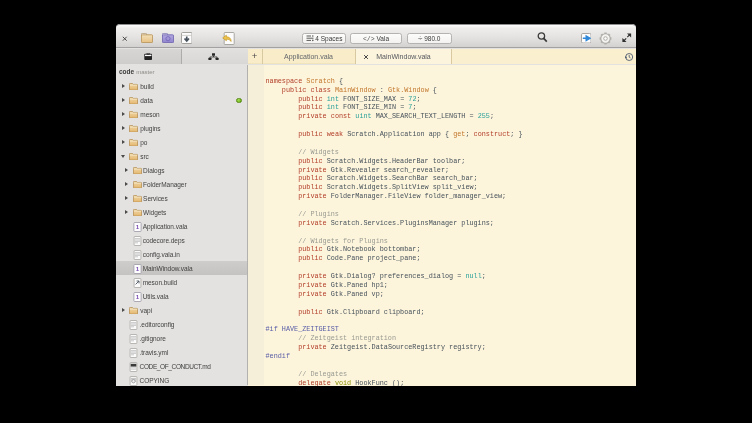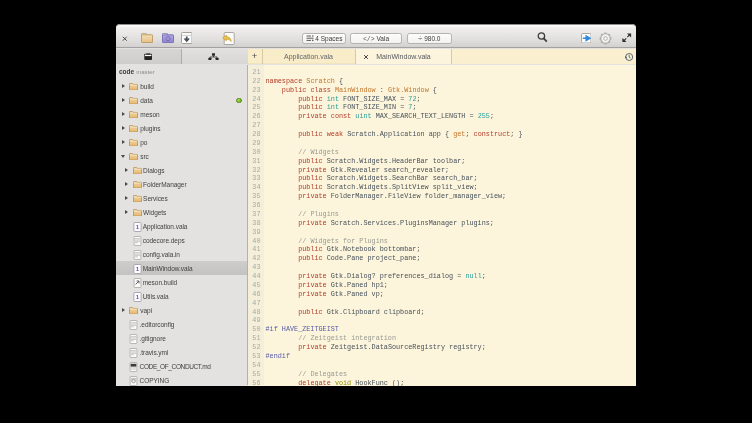--- a/index.html
+++ b/index.html
@@ -319,51 +319,15 @@
         <svg class="ti" style="left:12.6px;top:2px" width="9" height="10" viewBox="0 0 9 10">
           <rect x="1.1" y="0.5" width="6.8" height="9" rx="0.6" fill="#fbfbfb" stroke="#a9a7a2" stroke-width="0.8"></rect>
           <path d="M2 2.4 L7 2.4 M2 3.8 L7 3.8 M2 5.2 L7 5.2" stroke="#a5a5a5" stroke-width="0.7"></path>
           <circle cx="4.5" cy="5.2" r="1.7" fill="#ededed" stroke="#8a8a8a" stroke-width="0.7"></circle>
         </svg>
         <span class="tl" style="left:23.6px;">COPYING</span>
       </div>
   </div>
   <div id="ed">
     <div id="gutbg"></div>
-    <div id="gut">21
-22
-23
-24
-25
-26
-27
-28
-29
-30
-31
-32
-33
-34
-35
-36
-37
-38
-39
-40
-41
-42
-43
-44
-45
-46
-47
-48
-49
-50
-51
-52
-53
-54
-55
-56</div>
     <div id="codepane"><br><span class="k">namespace</span> <span class="d">Scratch</span> {<br>    <span class="k">public</span> <span class="k">class</span> <span class="d">MainWindow</span> : <span class="d">Gtk.Window</span> {<br>        <span class="k">public</span> <span class="t">int</span> FONT_SIZE_MAX = <span class="n">72</span>;<br>        <span class="k">public</span> <span class="t">int</span> FONT_SIZE_MIN = <span class="n">7</span>;<br>        <span class="k">private</span> <span class="k">const</span> <span class="t">uint</span> MAX_SEARCH_TEXT_LENGTH = <span class="n">255</span>;<br><br>        <span class="k">public</span> <span class="k">weak</span> Scratch.Application app { <span class="d">get</span>; <span class="k">construct</span>; }<br><br>        <span class="c">// Widgets</span><br>        <span class="k">public</span> Scratch.Widgets.HeaderBar toolbar;<br>        <span class="k">private</span> Gtk.Revealer search_revealer;<br>        <span class="k">public</span> Scratch.Widgets.SearchBar search_bar;<br>        <span class="k">public</span> Scratch.Widgets.SplitView split_view;<br>        <span class="k">private</span> FolderManager.FileView folder_manager_view;<br><br>        <span class="c">// Plugins</span><br>        <span class="k">private</span> Scratch.Services.PluginsManager plugins;<br><br>        <span class="c">// Widgets for Plugins</span><br>        <span class="k">public</span> Gtk.Notebook bottombar;<br>        <span class="k">public</span> Code.Pane project_pane;<br><br>        <span class="k">private</span> Gtk.Dialog? preferences_dialog = <span class="n">null</span>;<br>        <span class="k">private</span> Gtk.Paned hp1;<br>        <span class="k">private</span> Gtk.Paned vp;<br><br>        <span class="k">public</span> Gtk.Clipboard clipboard;<br><br><span class="p">#if HAVE_ZEITGEIST</span><br>        <span class="c">// Zeitgeist integration</span><br>        <span class="k">private</span> Zeitgeist.DataSourceRegistry registry;<br><span class="p">#endif</span><br><br>        <span class="c">// Delegates</span><br>        <span class="k">delegate</span> <span class="v">void</span> HookFunc ();</div>
   </div>
 </div>
 
 </body></html>

